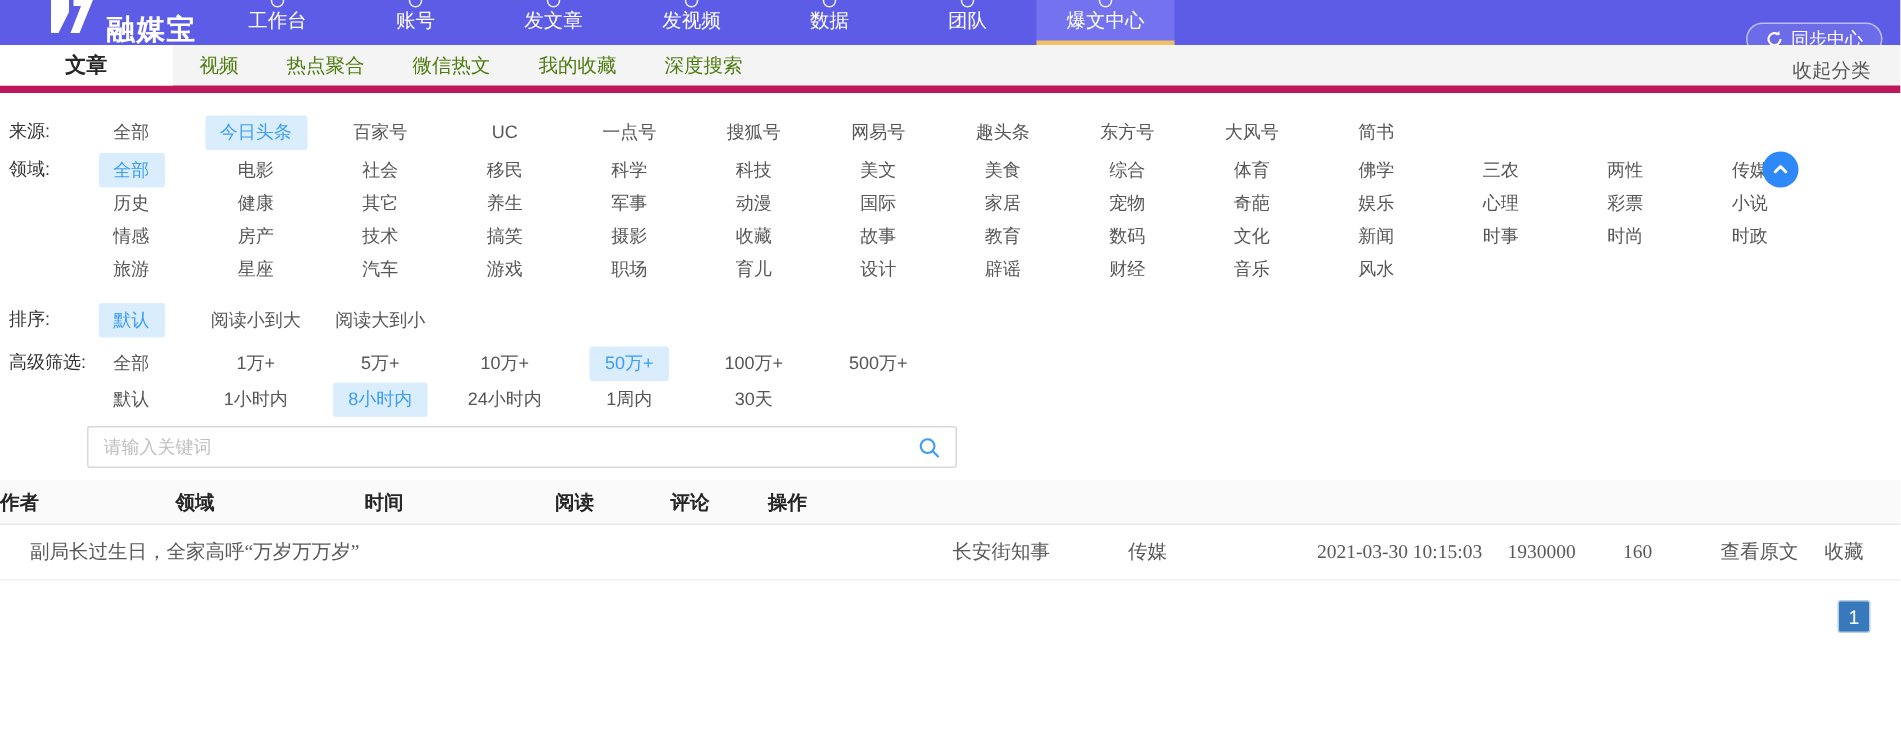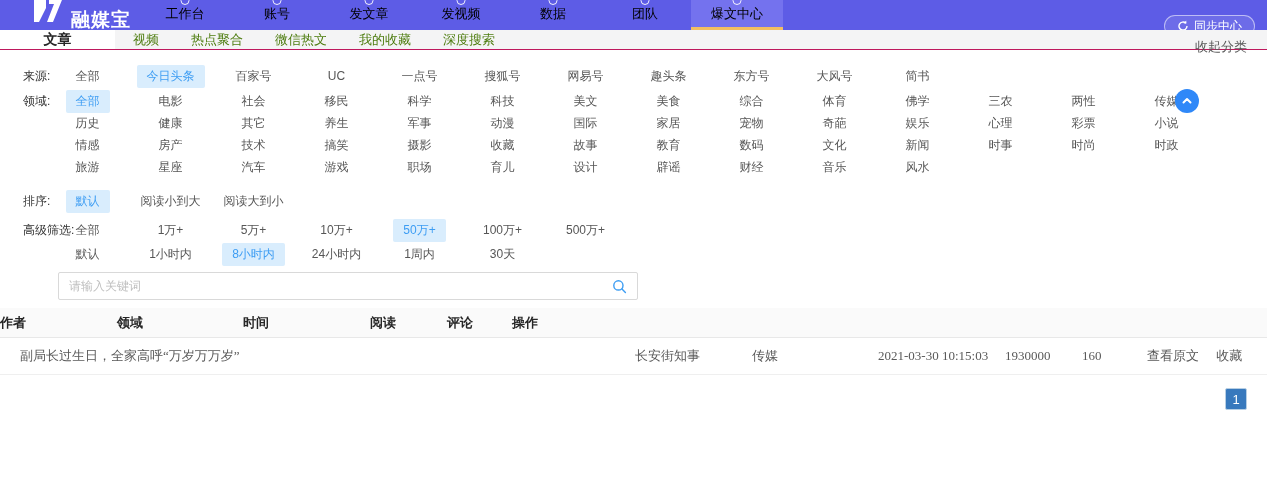--- a/index.html
+++ b/index.html
@@ -6,40 +6,40 @@
   html,body { width:1267px; height:486px; background:#fff; overflow:hidden;
     font-family:"Liberation Sans","DejaVu Sans",sans-serif; font-size:12px; color:#595959; }
 
   
   .navbar { height:30px; background:#5d5ce6; display:flex; position:relative; overflow:hidden; }
   .logo { display:flex; align-items:flex-end; margin-left:34px;justify-content:flex-end; }
   .logo-mark { position:relative; top:-7px; width:30px; height:28px; flex-shrink:0; }
   .logo-text { color:#fff; font-size:19px; font-weight:bold; position:relative; top:3px; margin-left:7px; letter-spacing:1px; }
   .nav-list { display:flex; margin-left:8px; }
   .nav-item { width:92px; height:30px; position:relative; display:flex; align-items:flex-end;
-    justify-content:center; padding-bottom:7px; color:#000000; font-size:13px; cursor:pointer; }
+    justify-content:center; padding-bottom:7px; color:#ffffff; font-size:13px; cursor:pointer; }
   .nav-item .nav-dot { position:absolute; top:-4px; left:50%; transform:translateX(-50%);
     width:9px; height:9px; border:1.5px solid rgba(255,255,255,.9); border-radius:50%; }
   .nav-item-active { background:#7472ee; }
   .nav-item-active::after { content:""; position:absolute; left:0; right:0; bottom:0; height:3px; background:#f2bf62; }
   .sync-btn { position:absolute; right:12px; top:15px; height:22px; padding:0 12px;
     border:1px solid rgba(255,255,255,.55); border-radius:12px; background:rgba(255,255,255,.10);
     display:flex; align-items:center; gap:5px; color:#fff; font-size:12px; cursor:pointer; }
 
   
-  .tabbar { height:20px; background:#f4f4f5; border-bottom:1px solid #be185d; display:flex; align-items:center; position:relative; }
+  .tabbar { height:32px; background:#f4f4f5; border-bottom:5px solid #be185d; display:flex; align-items:center; position:relative; }
   .tab-item { margin:0 16px; font-size:13px; color:#4d7c0f; cursor:pointer; white-space:nowrap; }
   .tab-item-active { margin:0 2px 0 0; width:115px; align-self:stretch; background:#fff;
     display:flex; align-items:center; justify-content:center; font-weight:bold; color:#262626; font-size:14px; }
   .collapse-toggle { position:absolute; right:20px; color:#595959; font-size:13px; cursor:pointer; }
 
   
   .filters { position:relative; padding-top:12px; }
   .frow { position:relative; padding-left:46px; display:flex; align-items:center; flex-wrap:nowrap; }
-  .flabel { position:absolute; left:23px; top:50%; transform:translateY(-50%); color:#333; white-space:nowrap; }
+  .flabel { position:absolute; left:6px; top:50%; transform:translateY(-50%); color:#333; white-space:nowrap; }
   .frow-source { height:28px; }
   .frow-field { height:22px; }
   .frow-offset { }
   .frow-sort { margin-top:10px; height:26px; }
   .frow-adv1 { margin-top:4px; height:24px; }
   .frow-adv2 { height:24px; }
   .cell { width:83px; display:flex; justify-content:center; align-items:center; flex-shrink:0; cursor:pointer; }
   .chip { padding:3px 10px; border-radius:2px; color:#565656; white-space:nowrap; }
   .chip-sel { background:#d9edfd; color:#3d9df3; }
   .collapse-arrow { position:absolute; left:1175px; top:39px; width:24px; height:24px; border-radius:50%;

